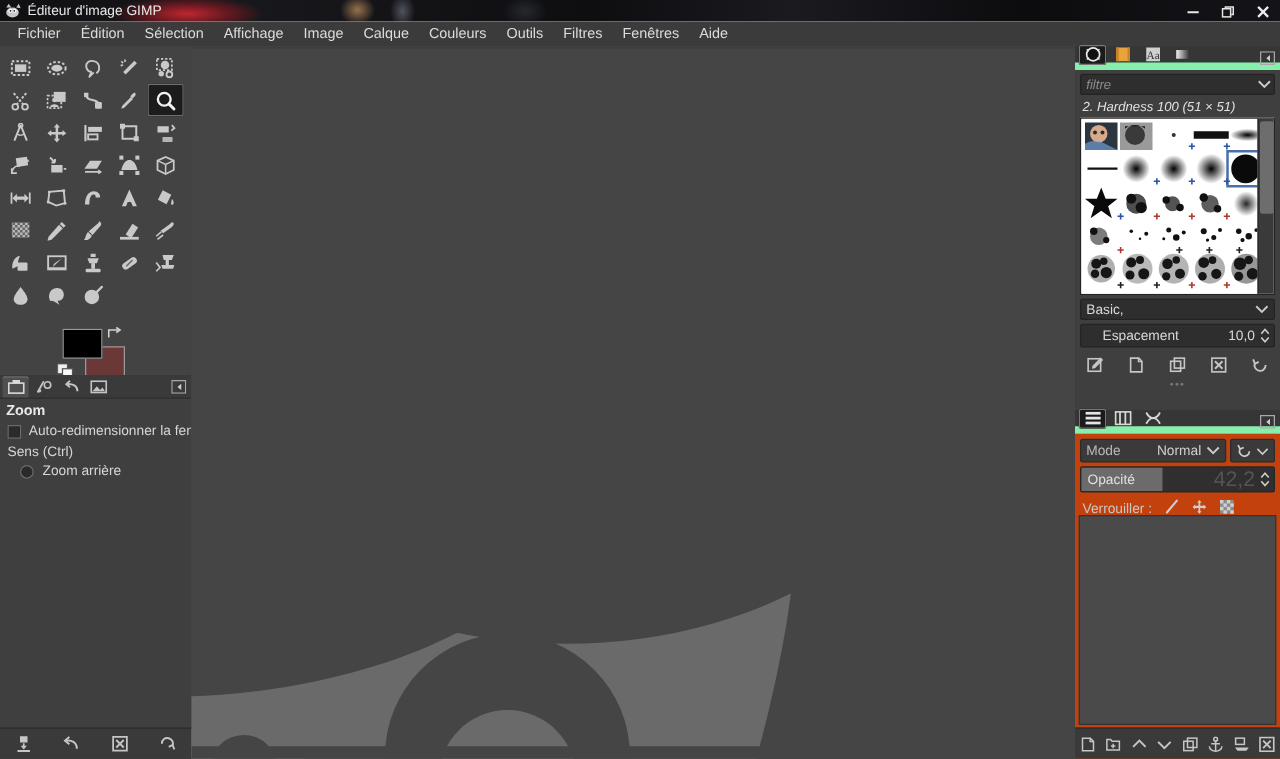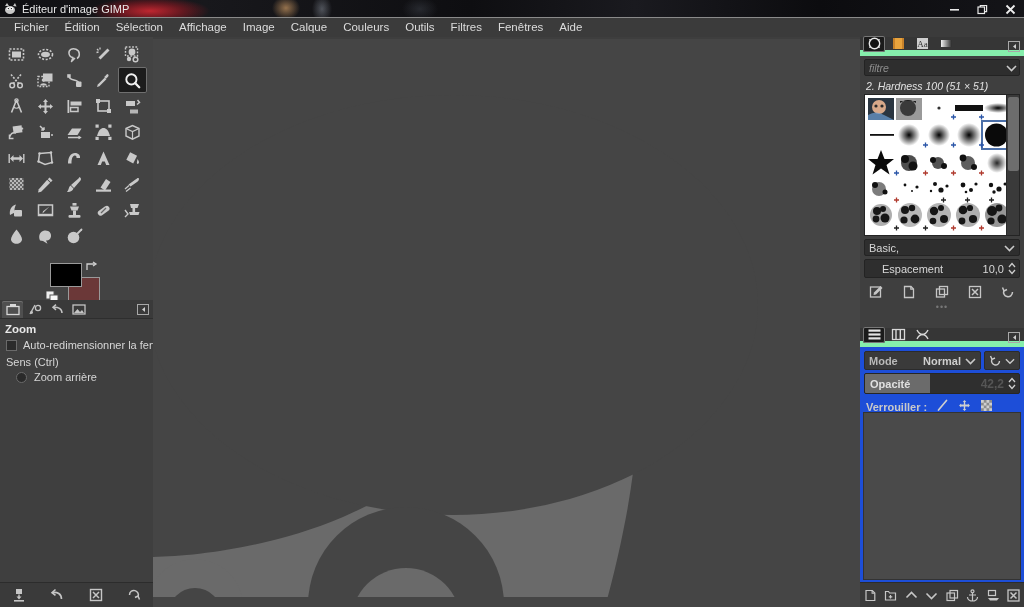--- a/index.html
+++ b/index.html
@@ -167,39 +167,39 @@
     display:flex; align-items:center; padding:0 2px 0 17px; border-radius:2px; position:relative;
   }
   .spinrow .sl { flex:1; font-size:11px; color:#d8d8d8; }
   .spinrow .sv { font-size:11px; color:#d8d8d8; margin-right:3px; }
   .spinner { width:10px; height:15px; display:flex; flex-direction:column; justify-content:center; }
 
   .rd-actions { display:flex; align-items:center; justify-content:space-around; height:22px; margin-top:3px; }
   .rd-act { width:22px; height:19px; display:flex; align-items:center; justify-content:center; border-radius:2px; }
   .grip { height:7px; display:flex; align-items:center; justify-content:center; color:#777; font-size:9px; letter-spacing:1px; }
 
-  .layers-panel { position:absolute; left:0; top:291px; width:164px; height:279px; background:#1d4ed8;font-weight:bold; }
+  .layers-panel { position:absolute; left:0; top:291px; width:164px; height:279px; background:#c2410c; }
   .mode-row { display:flex; align-items:center; margin:4px 4px 0 4px; gap:3px; }
   .mode-combo {
     flex:1; height:19px; background:#3a3a3a; border:1px solid #2b2b2b; border-radius:2px;
     display:flex; align-items:center; padding:0 4px; font-size:11px; color:#b9b9b9;
   }
   .mode-combo .ml { flex:1; }
   .mode-combo .mv { color:#cfcfcf; margin-right:4px; }
   .mode-extra {
     width:36px; height:19px; background:#3a3a3a; border:1px solid #2b2b2b; border-radius:2px;
     display:flex; align-items:center; justify-content:center; gap:3px;
   }
   .opacity-row {
     margin:3px 4px 0 4px; height:21px; background:#2f2f2f; border:1px solid #262626;
     display:flex; align-items:center; position:relative; border-radius:2px; overflow:hidden;
   }
   .opacity-fill { position:absolute; left:0; top:0; bottom:0; width:42.2%; background:#6b6b6b; }
   .opacity-lbl { position:relative; z-index:2; font-size:11px; color:#e0e0e0; padding-left:5px; flex:1; }
-  .opacity-val { position:relative; z-index:2; font-size:12px; color:#555; margin-right:3px; }
+  .opacity-val { position:relative; z-index:2; font-size:17px; color:#555; margin-right:3px; }
   .lock-row { display:flex; align-items:center; padding:5px 6px; gap:9px; }
   .lock-lbl { font-size:11px; color:#c9c9c9; }
   .layers-list { position:absolute; left:3px; top:84px; right:3px; bottom:27px; background:#4a4a4a; border:1px solid #333; }
   .layers-bottom {
     position:absolute; left:0; bottom:0; width:164px; height:25px; background:#3a3a3a;
     border-top:1px solid #2c2c2c; display:flex; align-items:center; justify-content:space-around;
   }
   .lb-btn { width:17px; height:20px; display:flex; align-items:center; justify-content:center; border-radius:2px; }
 </style>
 </head>

